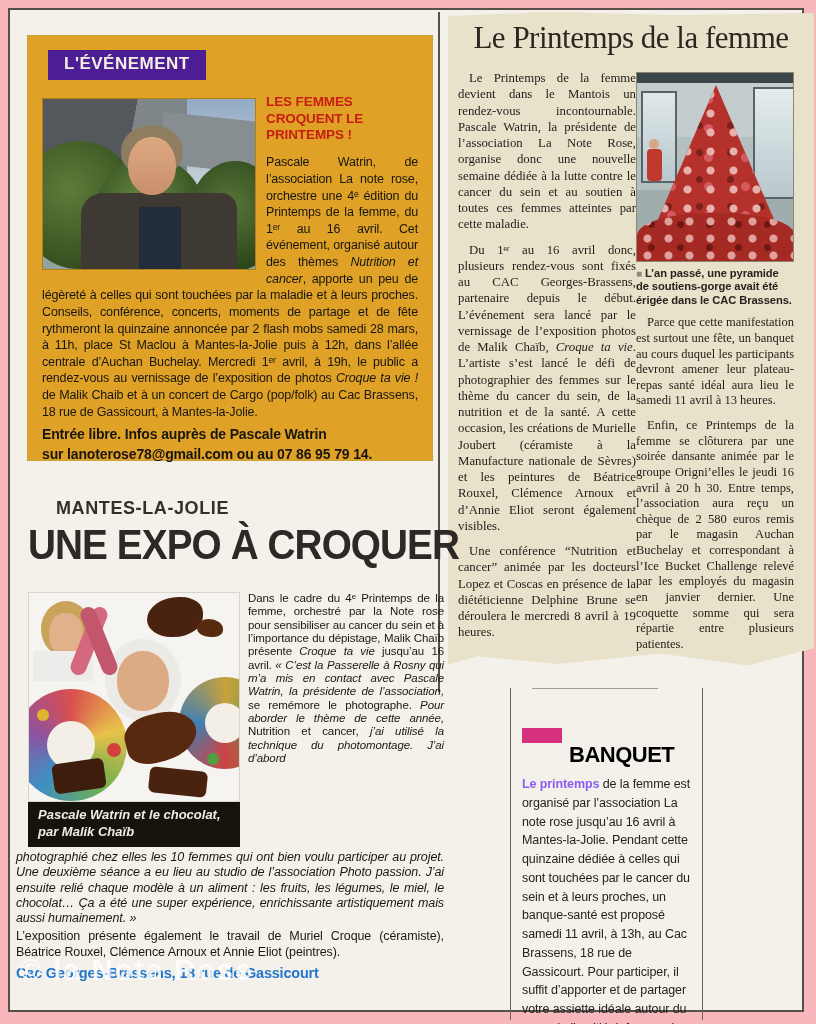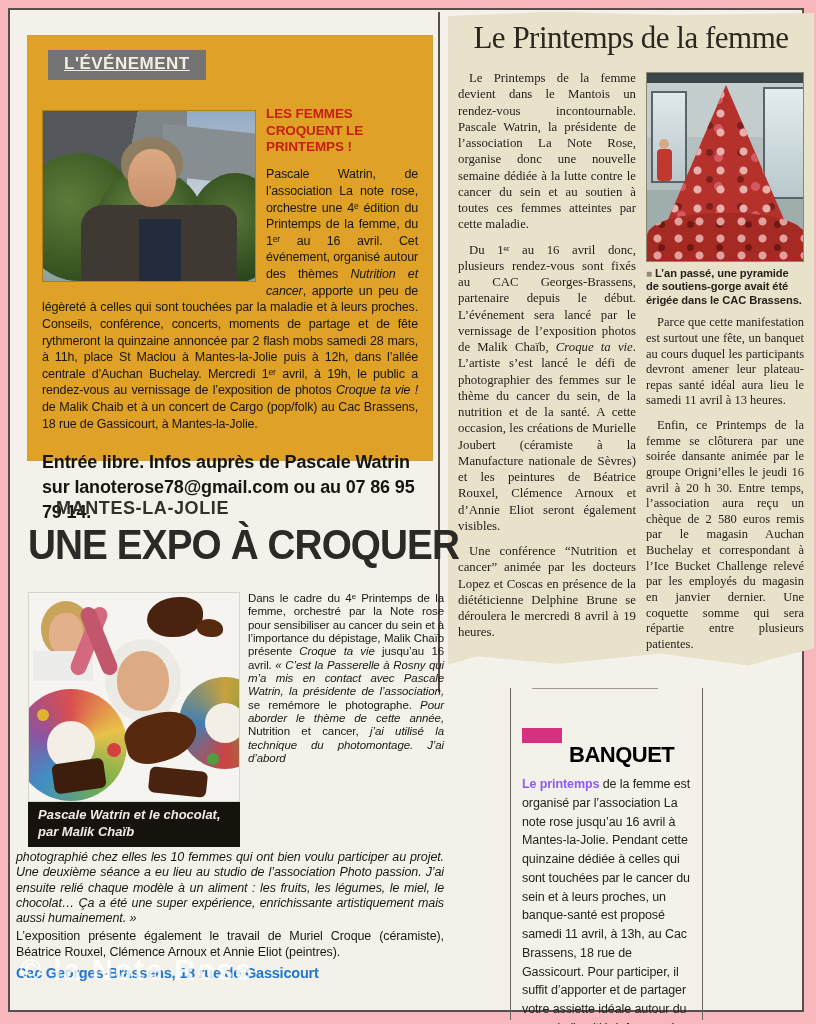--- a/index.html
+++ b/index.html
@@ -15,23 +15,23 @@
   }
   .abs{position:absolute;}
 
   
   .event-box{
     left:18px;top:26px;width:404px;height:424px;background:#dfa226;
     padding:12px 14px;box-sizing:border-box;
     box-shadow:0 0 0 1px #caa13c;
   }
   .event-label{
-    display:inline-block;background:#737373;color:#f3eee2;
+    display:inline-block;background:#4c1d95;color:#f3eee2;
     font-weight:700;font-size:17px;line-height:1.45;letter-spacing:.5px;
-    padding:2px 16px 3px;margin:2px 0 24px 6px;text-decoration:underline;
+    padding:2px 16px 3px;margin:2px 0 12px 6px;
   }
   .event-flow{color:#181510;}
   .event-photo{
     float:left;width:212px;height:170px;margin:4px 10px 6px 0;
     position:relative;overflow:hidden;border:1px solid #b07f16;
     background:linear-gradient(180deg,#93abc4 0%,#b6c5d4 34%,#c2cdd6 48%,#9fb0b6 70%,#8da29c 100%);
   }
   .p1-roof{left:-6px;top:-8px;width:150px;height:78px;background:linear-gradient(100deg,#54585c 62%,#7e868a 62%);transform:skewY(6deg);}
   .p1-wall{left:120px;top:18px;width:100px;height:52px;background:#878e92;transform:skewY(6deg);}
   .p1-bush1{left:-24px;top:42px;width:120px;height:128px;border-radius:50%;background:radial-gradient(circle at 42% 38%,#5d7c3a,#36511f 72%);}
@@ -44,39 +44,39 @@
   .event-headline{
     color:#c81d15;font-weight:700;font-size:13.5px;line-height:1.25;
     letter-spacing:-.1px;margin:2px 0 5px;
   }
   .event-body{
     font-size:12.5px;line-height:1.33;letter-spacing:-.15px;
     text-align:justify;
     margin-top:10px;
   }
   .event-contact{
-    clear:none;font-weight:700;font-size:18px;line-height:1.38;
-    letter-spacing:-.15px;margin-top:18px;
+    clear:none;font-weight:700;font-size:14px;line-height:1.38;
+    letter-spacing:-.15px;margin-top:5px;
   }
   .it{font-style:italic;}
 
   
   .scanline-v{left:428px;top:2px;width:2px;height:680px;background:#57504a;}
   .clip-printemps{
     left:438px;top:2px;width:366px;height:656px;background:#e9e2cb;
     padding:6px 10px;box-sizing:border-box;
     clip-path:polygon(0 4px,28% 0,62% 3px,100% 1px,100% 97%,82% 99.6%,58% 97.8%,30% 99.4%,8% 98.2%,0 99.5%);
     box-shadow:0 0 5px rgba(110,100,80,.3);
   }
   .printemps-title{
     font-family:"Liberation Serif","DejaVu Serif",serif;
     font-size:31px;color:#2b2620;text-align:center;letter-spacing:-.5px;
     margin:2px 0 14px;white-space:nowrap;
   }
-  .columns{display:flex;gap:10px;}
+  .columns{display:flex;}
   .colA{width:178px;}
   .colB{width:158px;}
   .serif-p{
     font-family:"Liberation Serif","DejaVu Serif",serif;
     font-size:12.8px;line-height:1.27;color:#211d18;text-align:justify;
     margin:0 0 9px;text-indent:11px;
   }
   .colB .serif-p{font-size:12.5px;line-height:1.25;}
   .photo-pyramid{
     width:158px;height:190px;position:relative;overflow:hidden;

